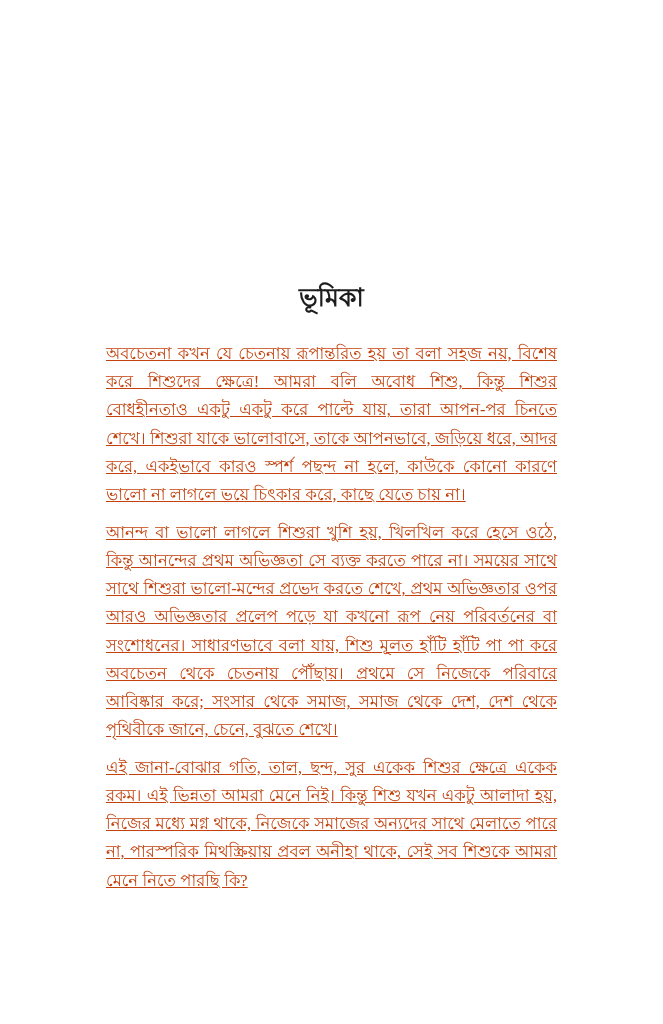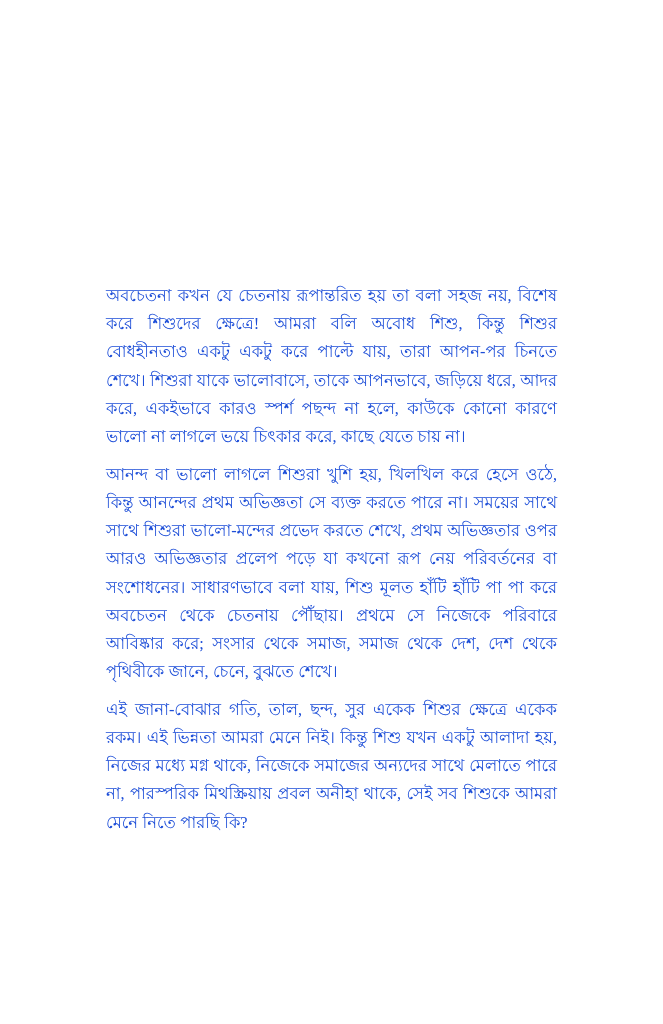--- a/index.html
+++ b/index.html
@@ -37,42 +37,44 @@
     margin: 0 0 26px 0;
     letter-spacing: 0.2px;
   }
 
   .body-paragraph {
     font-family: "Liberation Serif", "DejaVu Serif", serif;
     font-size: 16.4px;
     line-height: 28.2px;
     text-align: justify;
     text-justify: inter-word;
-    color: #1d4ed8;
+    color: #c2410c;
     margin: 0 0 9.5px 0;
     word-spacing: 0.3px;
     hyphens: none;
+    text-decoration: underline;
   }
 
   .body-paragraph:last-child {
     margin-bottom: 8px;
   }
 
   
   .text-block {
     -webkit-font-smoothing: antialiased;
   }
 </style>
 </head>
 <body>
 
 <div class="page">
 
   <div class="text-block">
 
+    <h1 class="chapter-heading">ভূমিকা</h1>
 
     <p class="body-paragraph">অবচেতনা কখন যে চেতনায় রূপান্তরিত হয় তা বলা সহজ নয়, বিশেষ করে শিশুদের ক্ষেত্রে! আমরা বলি অবোধ শিশু, কিন্তু শিশুর বোধহীনতাও একটু একটু করে পাল্টে যায়, তারা আপন-পর চিনতে শেখে। শিশুরা যাকে ভালোবাসে, তাকে আপনভাবে, জড়িয়ে ধরে, আদর করে, একইভাবে কারও স্পর্শ পছন্দ না হলে, কাউকে কোনো কারণে ভালো না লাগলে ভয়ে চিৎকার করে, কাছে যেতে চায় না।</p>
 
     <p class="body-paragraph">আনন্দ বা ভালো লাগলে শিশুরা খুশি হয়, খিলখিল করে হেসে ওঠে, কিন্তু আনন্দের প্রথম অভিজ্ঞতা সে ব্যক্ত করতে পারে না। সময়ের সাথে সাথে শিশুরা ভালো-মন্দের প্রভেদ করতে শেখে, প্রথম অভিজ্ঞতার ওপর আরও অভিজ্ঞতার প্রলেপ পড়ে যা কখনো রূপ নেয় পরিবর্তনের বা সংশোধনের। সাধারণভাবে বলা যায়, শিশু মূলত হাঁটি হাঁটি পা পা করে অবচেতন থেকে চেতনায় পৌঁছায়। প্রথমে সে নিজেকে পরিবারে আবিষ্কার করে; সংসার থেকে সমাজ, সমাজ থেকে দেশ, দেশ থেকে পৃথিবীকে জানে, চেনে, বুঝতে শেখে।</p>
 
     <p class="body-paragraph">এই জানা-বোঝার গতি, তাল, ছন্দ, সুর একেক শিশুর ক্ষেত্রে একেক রকম। এই ভিন্নতা আমরা মেনে নিই। কিন্তু শিশু যখন একটু আলাদা হয়, নিজের মধ্যে মগ্ন থাকে, নিজেকে সমাজের অন্যদের সাথে মেলাতে পারে না, পারস্পরিক মিথস্ক্রিয়ায় প্রবল অনীহা থাকে, সেই সব শিশুকে আমরা মেনে নিতে পারছি কি?</p>
 
   </div>
 
 </div>

